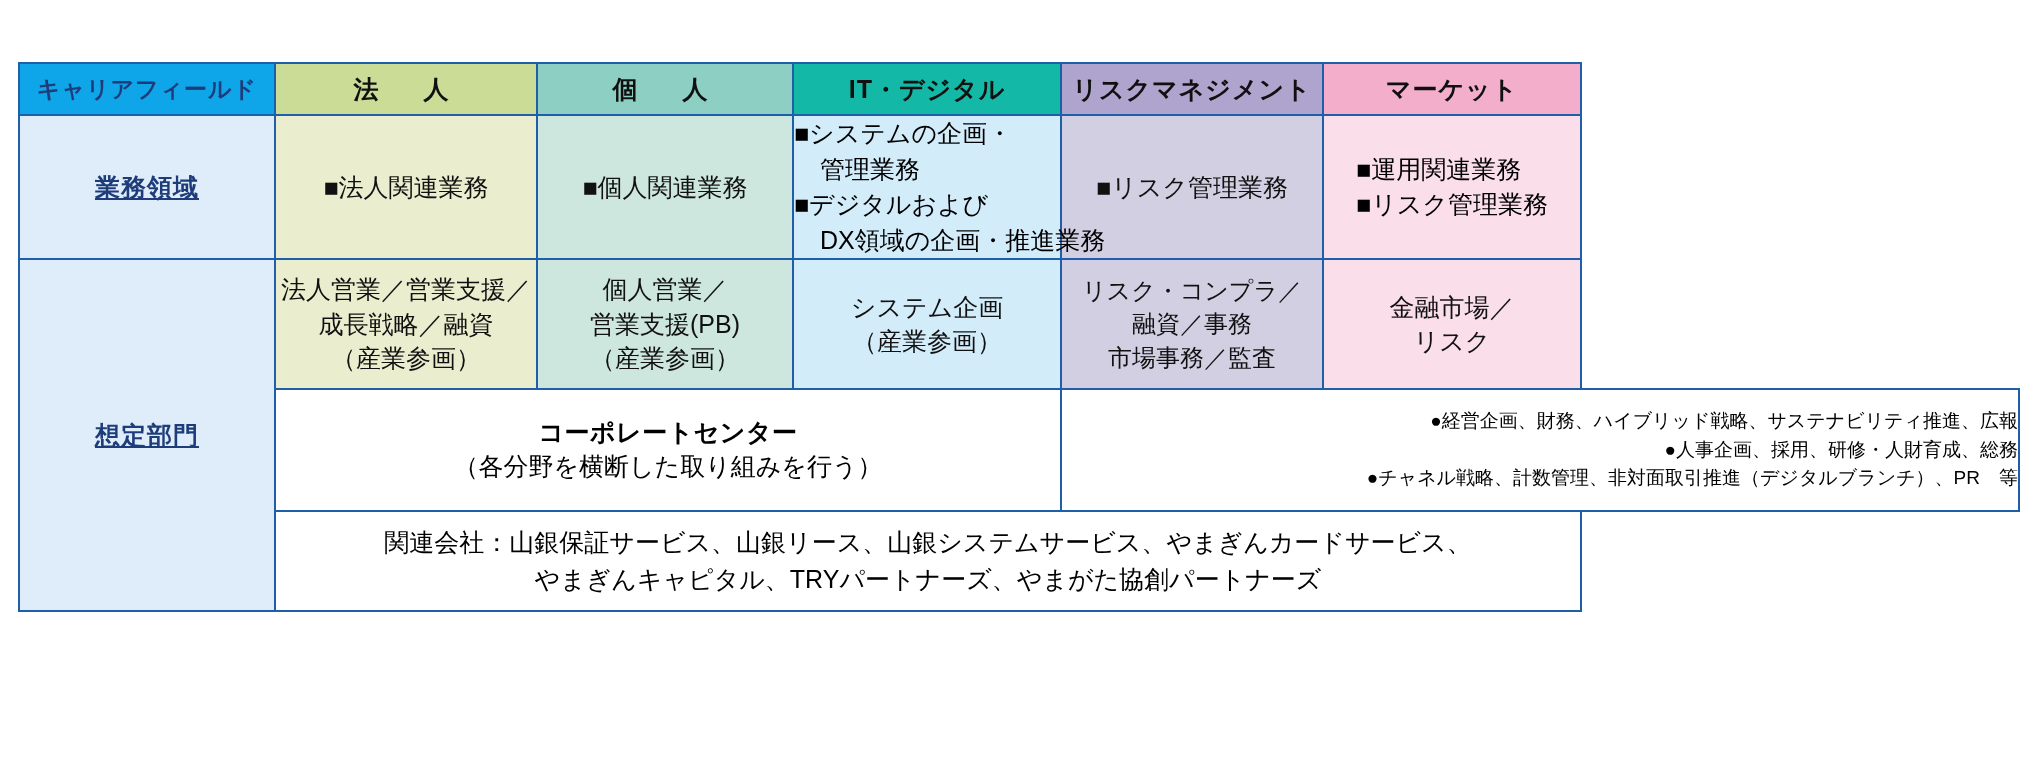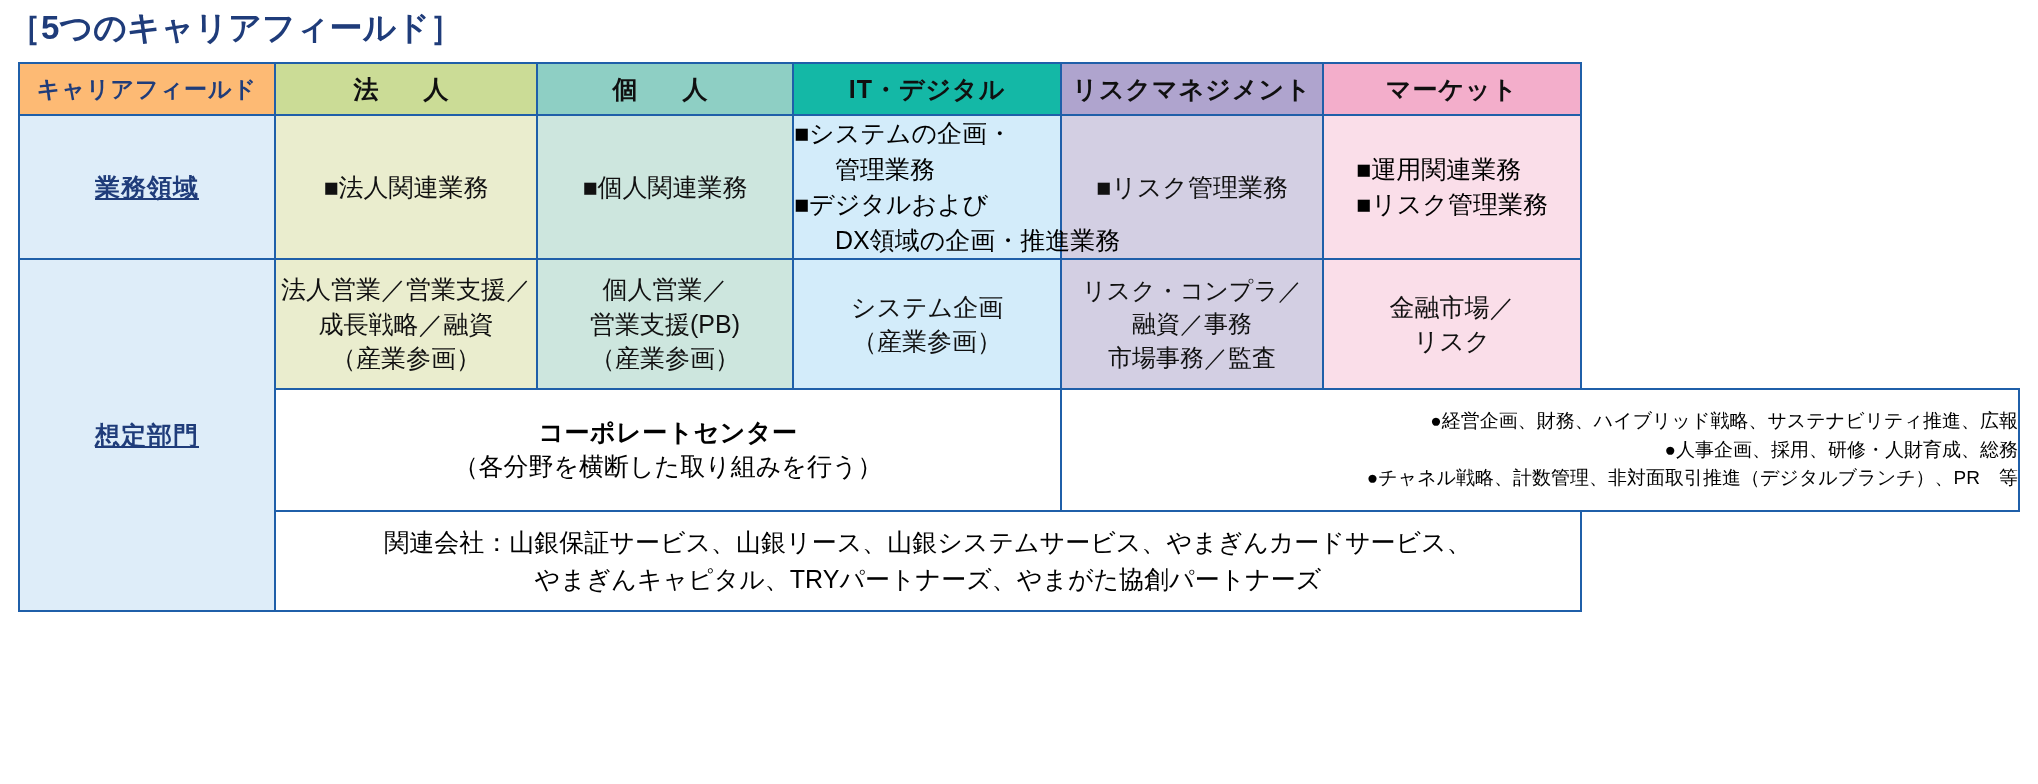--- a/index.html
+++ b/index.html
@@ -63,21 +63,21 @@
   .cw-market { width: 258px; }
 
   
   .hdr {
     height: 50px;
     font-weight: bold;
     font-size: 25px;
     letter-spacing: 1px;
   }
   .hdr-label {
-    background: #fdba74;
+    background: #0ea5e9;
     color: #1F3C7A;
     font-size: 23px;
   }
   .hdr-houjin { background: #CBDC96; color: #101010; letter-spacing: 10px; }
   .hdr-kojin  { background: #8ECFC4; color: #101010; letter-spacing: 10px; margin-left: 27px; }
   .hdr-it     { background: #14b8a6; color: #101010; }
   .hdr-risk   { background: #AFA4CE; color: #101010; }
   .hdr-market { background: #F3AECB; color: #101010; }
 
   
@@ -116,21 +116,21 @@
   .bullets {
     display: inline-block;
     text-align: left;
     font-size: 25px;
     line-height: 1.42;
   }
   .bullets .b-line {
     white-space: nowrap;
   }
   .bullets .b-ind {
-    padding-left: 41px;
+    padding-left: 26px;
     white-space: nowrap;
   }
 
   
   .corp {
     text-align: center;
     line-height: 1.35;
   }
   .corp .corp-title {
     font-size: 25px;
@@ -157,21 +157,20 @@
   }
   .affil div { white-space: nowrap; }
 
   .nowrap { white-space: nowrap; }
 </style>
 </head>
 <body>
 
 <div class="page">
 
-  <div class="title">［5つのキャリアフィールド］</div>
 
   <div class="tbl-wrap">
     <table class="grid">
       <colgroup>
         <col class="cw-label">
           <col class="cw-houjin">
           <col class="cw-kojin">
         <col class="cw-it">
           <col class="cw-risk">
           <col class="cw-market">

